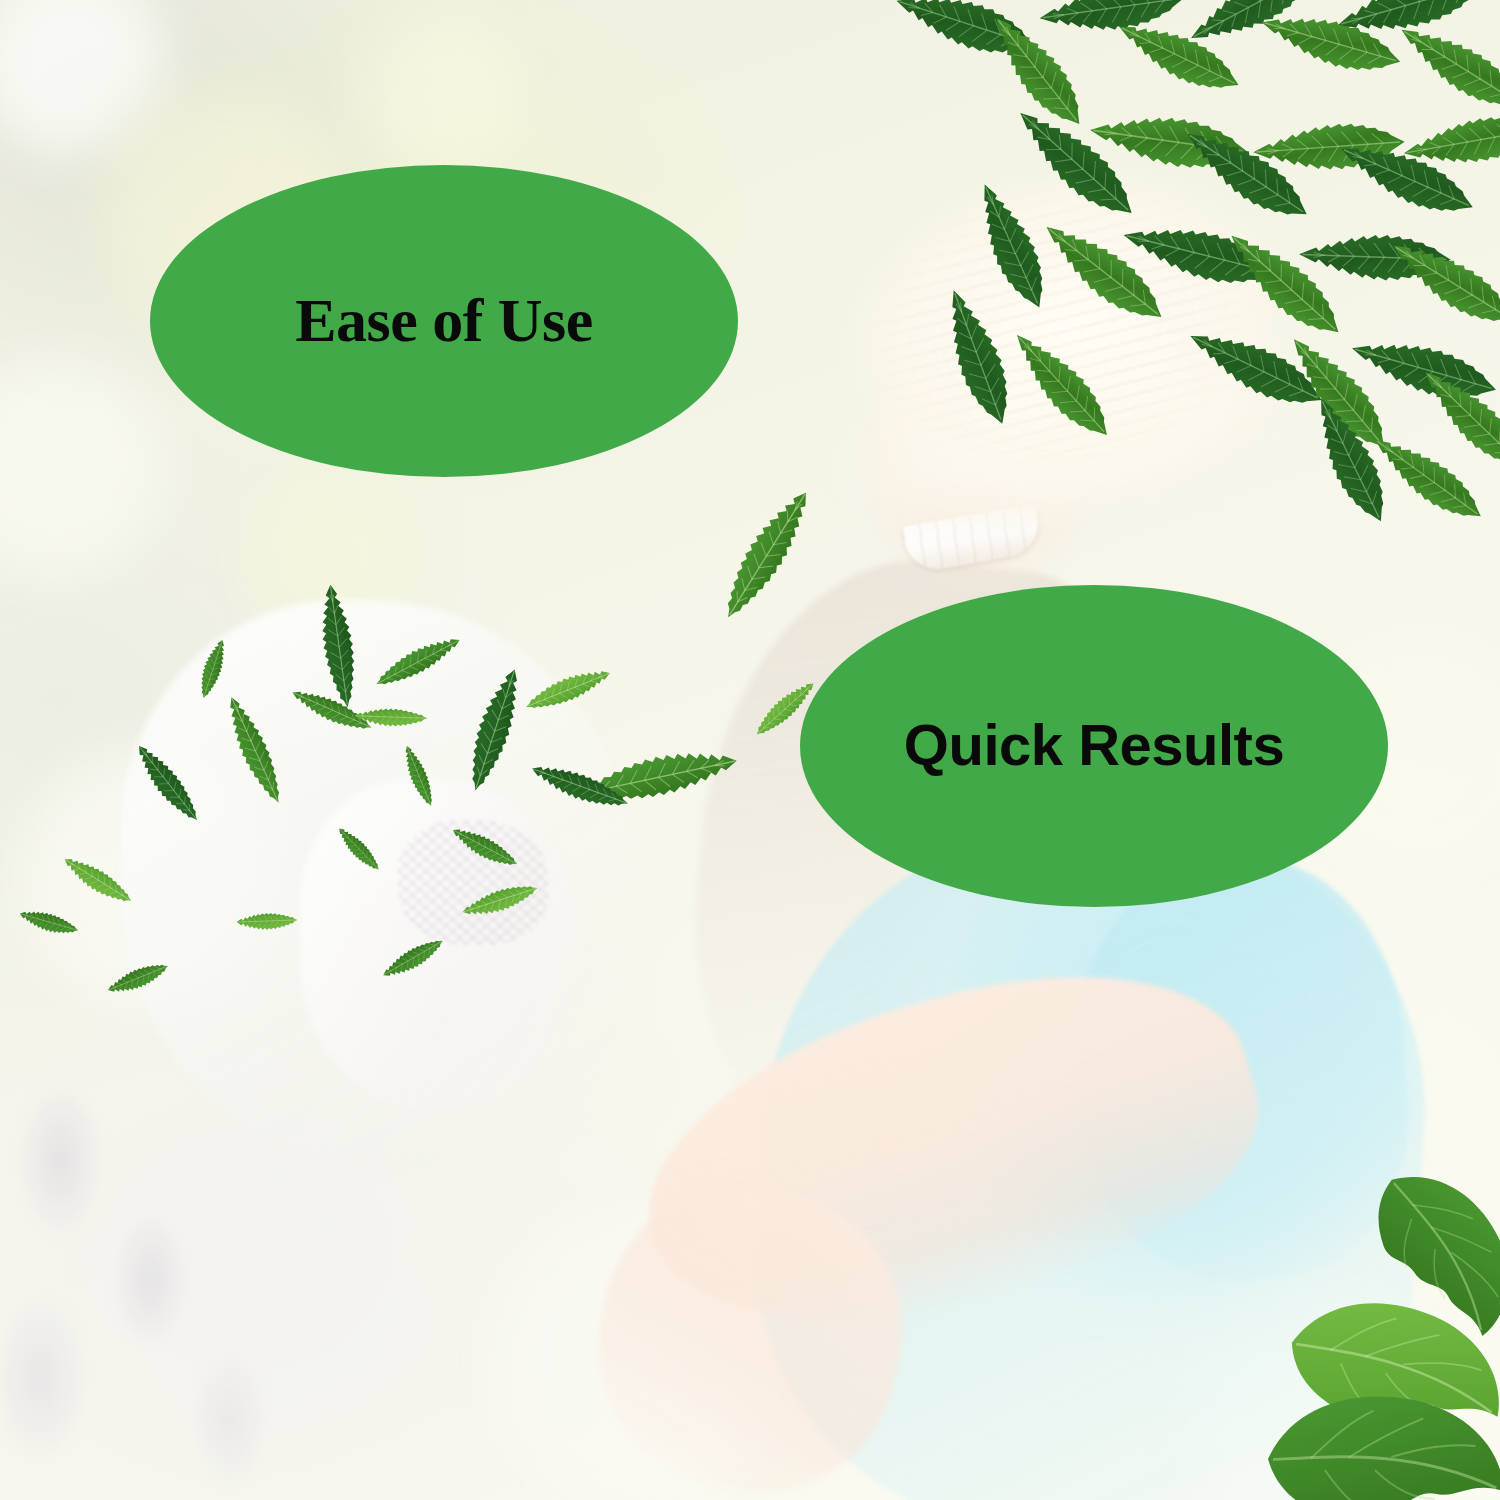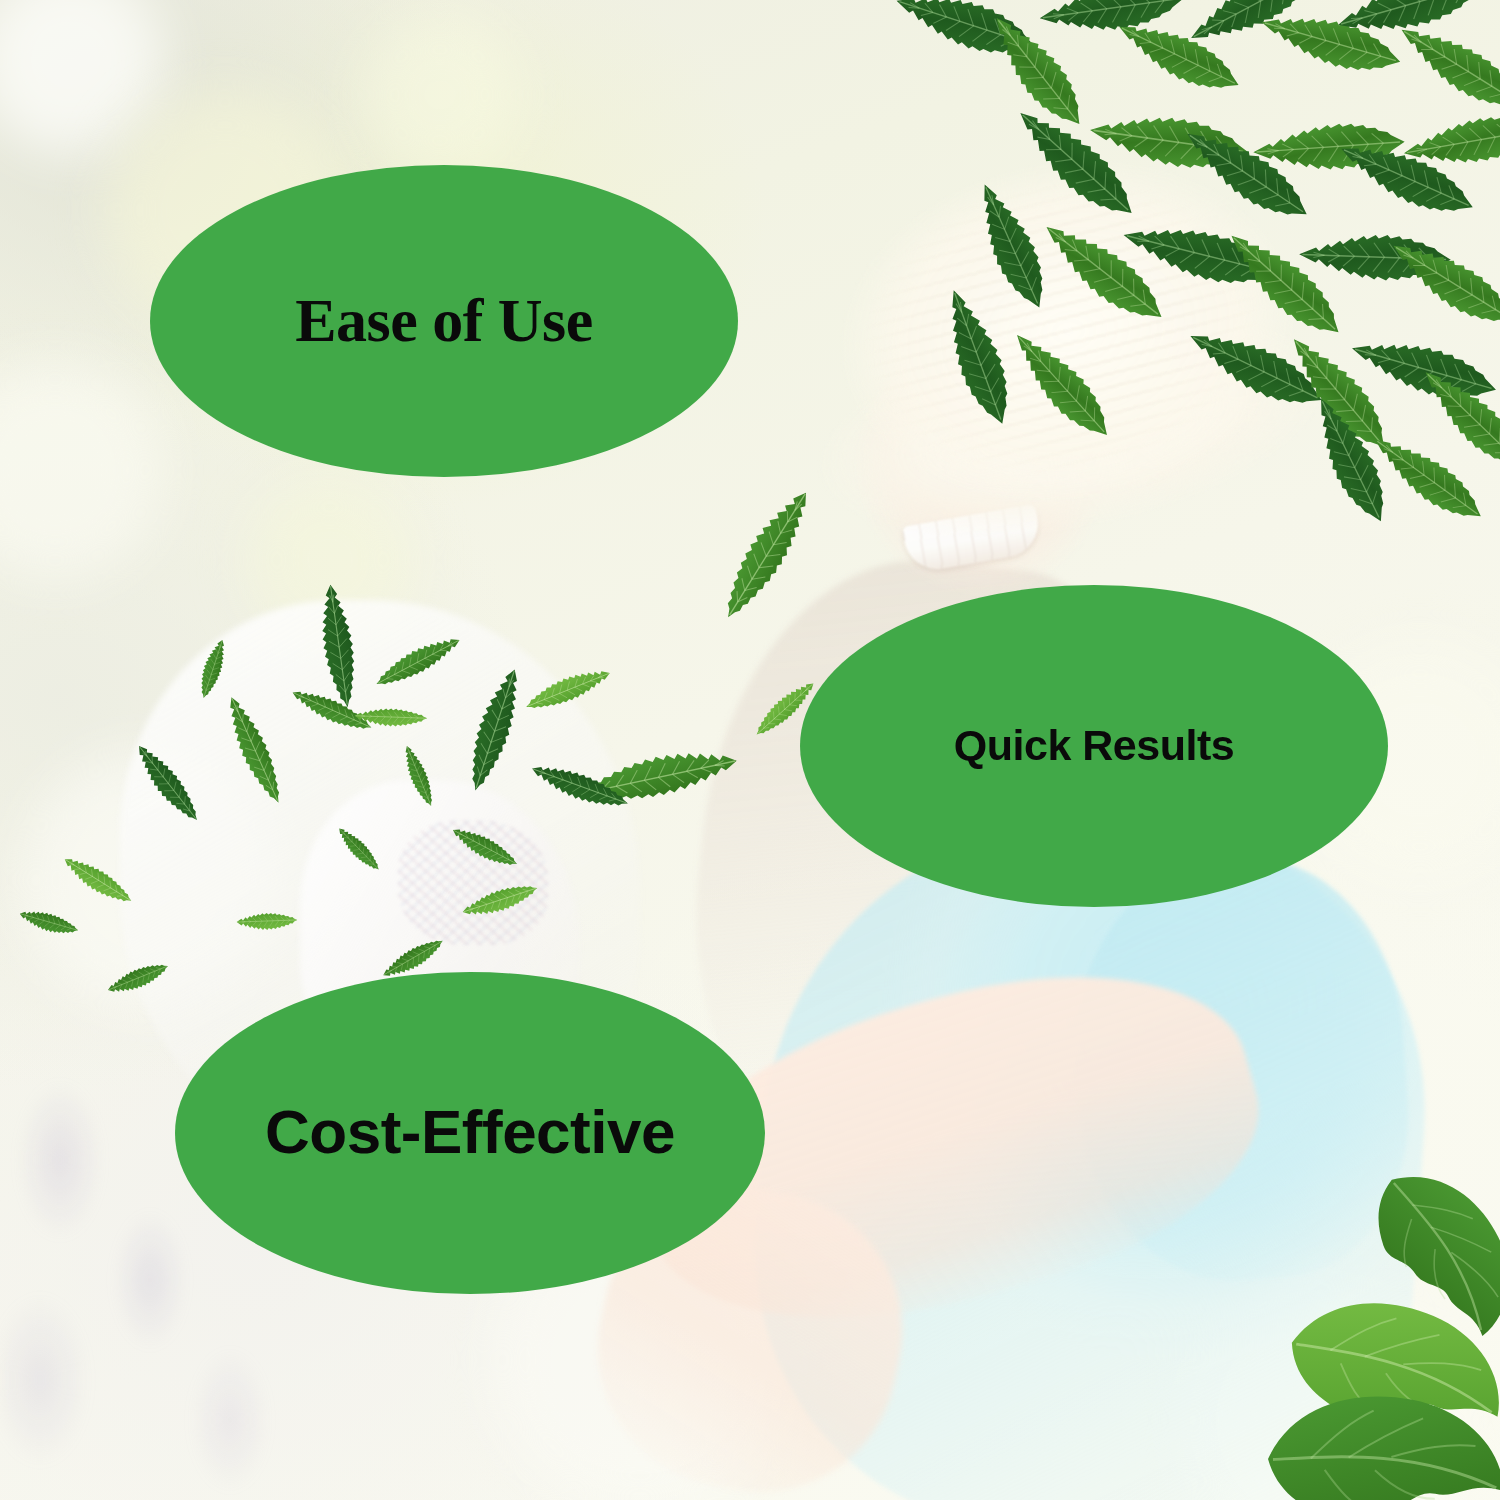--- a/index.html
+++ b/index.html
@@ -146,21 +146,21 @@
     border-radius:50%;
     display:flex;align-items:center;justify-content:center;
     text-align:center;
     color:#0a0a0a;
     font-weight:700;
     letter-spacing:-.5px;
     line-height:1;
     -webkit-font-smoothing:antialiased;
   }
   #bubble-ease{left:150px;top:165px;width:588px;height:312px;font-size:62px;font-family:Liberation Serif, serif;}
-  #bubble-quick{left:800px;top:585px;width:588px;height:322px;font-size:43px;}
+  #bubble-quick{left:800px;top:585px;width:588px;height:322px;font-size:58px;}
   #bubble-cost{left:175px;top:972px;width:590px;height:322px;font-size:62px;}
   .bubble .bubble-label{transform:translateY(-1px);padding:0 26px;}
 </style>
 </head>
 <body>
 
 <div id="stage">
 
   <div class="bg-layer bg-base"></div>
   <div class="bg-layer" id="bokeh-layer">
@@ -1730,17 +1730,14 @@
     </div>
 
   <div class="bubble" id="bubble-ease" style="left: 150px; top: 165px; width: 588px; height: 312px; background: rgb(65, 169, 72); color: rgb(10, 10, 10);">
     <span class="bubble-label">Ease of Use</span>
   </div>
 
   <div class="bubble" id="bubble-quick" style="left: 800px; top: 585px; width: 588px; height: 322px; background: rgb(65, 169, 72); color: rgb(10, 10, 10);">
     <span class="bubble-label">Quick Results</span>
   </div>
 
-  <div class="bubble" id="bubble-cost" style="left: 175px; top: 972px; width: 590px; height: 322px; background: rgb(65, 169, 72); color: rgb(10, 10, 10);">
-    <span class="bubble-label">Cost-Effective</span>
-  </div>
 
 </div>
 
 </body></html>

